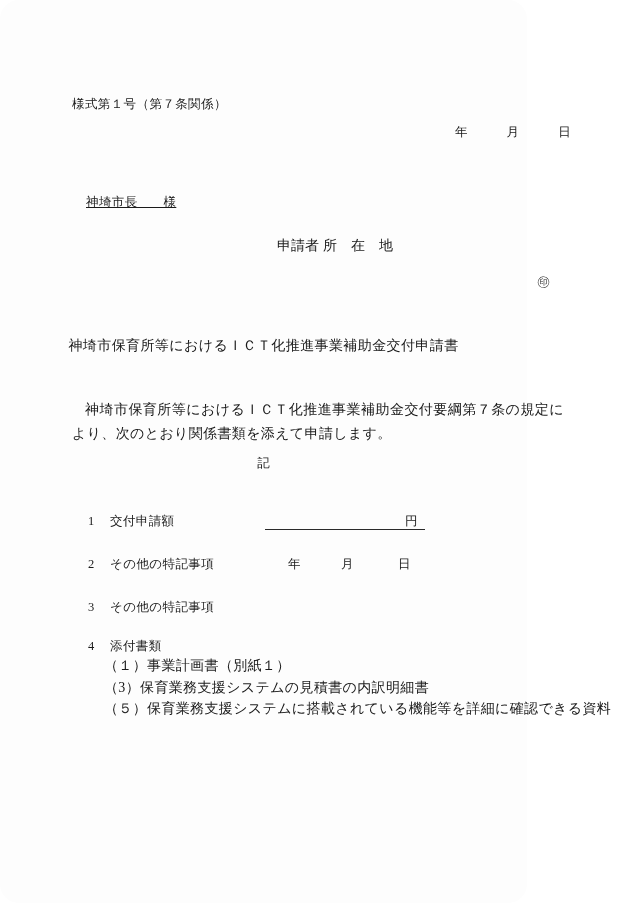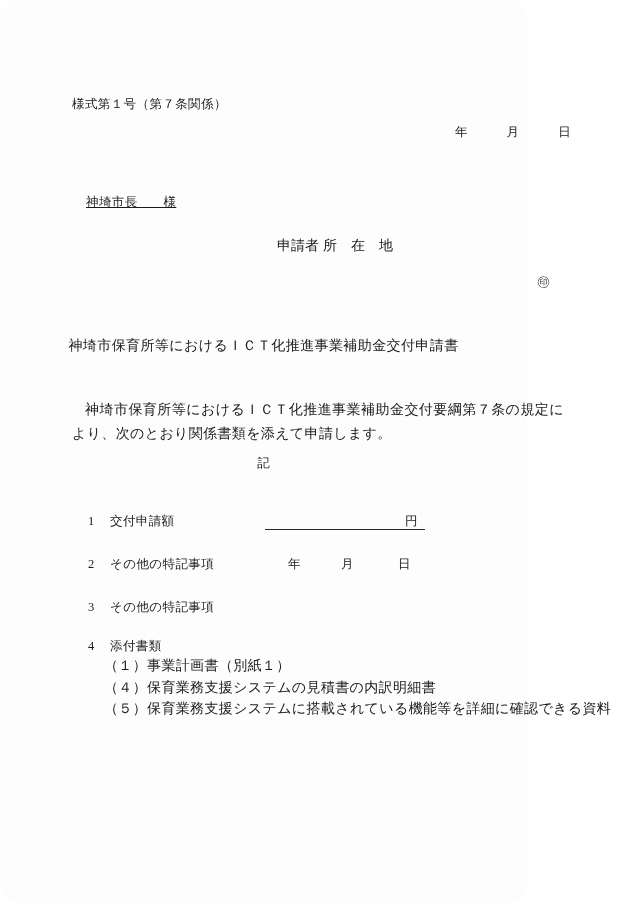--- a/index.html
+++ b/index.html
@@ -215,17 +215,17 @@
     <span>その他の特記事項</span>
   </div>
 
   <div class="item item-4">
     <span class="num">4</span>
     <span>添付書類</span>
   </div>
 
   <div class="sublist">
     <div class="sub">（１）事業計画書（別紙１）</div>
-    <div class="sub">（４）保育業務支援システムの見積書の内訳明細書</div>
+    <div class="sub">（3）保育業務支援システムの見積書の内訳明細書</div>
     <div class="sub">（５）保育業務支援システムに搭載されている機能等を詳細に確認できる資料</div>
   </div>
 
 </div>
 
 </body></html>

